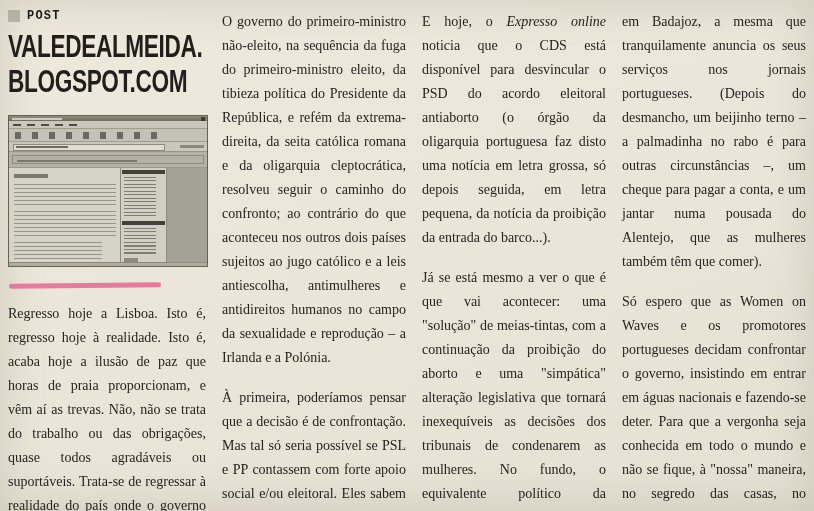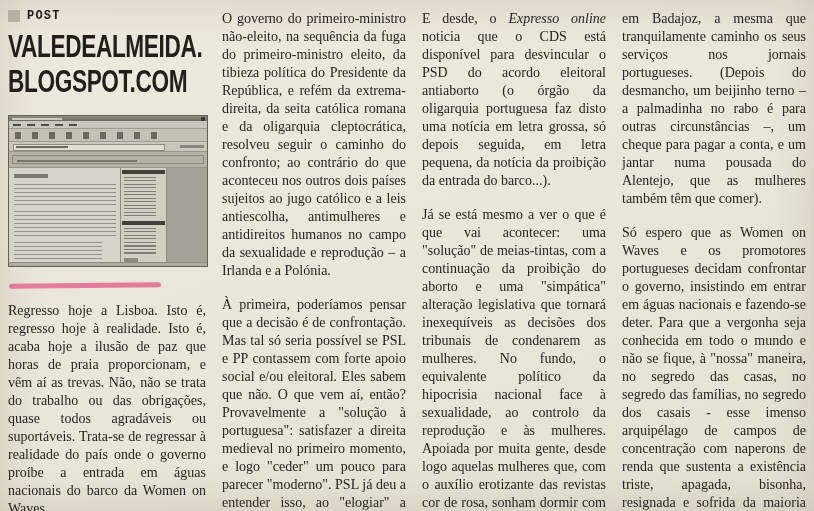--- a/index.html
+++ b/index.html
@@ -89,21 +89,21 @@
   .marker{
     width:152px;height:5px;margin:3px 0 14px 1px;
     background:#e4618c;opacity:.8;
     border-radius:3px;
     transform:rotate(-.6deg);
   }
 
   
   p.body{
     margin:0 0 16px 0;
-    font-size:14px;line-height:18px;
+    font-size:14px;line-height:24px;
     text-align:justify;
     hyphens:auto;
     color:#25241f;
   }
   p.body.fill-last{text-align-last:justify;}
   .col2 p.body:first-child, .col3 p.body:first-child, .col4 p.body:first-child{margin-top:1px;}
   em.paper-italic{}
   .byline{
     margin:2px 0 0 0;
     font-size:14.5px;font-weight:700;font-style:italic;
@@ -156,24 +156,24 @@
       <div class="marker"></div>
       <p class="body">Regresso hoje a Lisboa. Isto é, regresso hoje à realidade. Isto é, acaba hoje a ilusão de paz que horas de praia proporcionam, e vêm aí as trevas. Não, não se trata do trabalho ou das obrigações, quase todos agradáveis ou suportáveis. Trata-se de regressar à realidade do país onde o governo proíbe a entrada em águas nacionais do barco da Women on Waves.</p>
     </div>
 
     <div class="col col2">
       <p class="body">O governo do primeiro-ministro não-eleito, na sequência da fuga do primeiro-ministro eleito, da tibieza política do Presidente da República, e refém da extrema-direita, da seita católica romana e da oligarquia cleptocrática, resolveu seguir o caminho do confronto; ao contrário do que aconteceu nos outros dois países sujeitos ao jugo católico e a leis antiescolha, antimulheres e antidireitos humanos no campo da sexualidade e reprodução – a Irlanda e a Polónia.</p>
       <p class="body">À primeira, poderíamos pensar que a decisão é de confrontação. Mas tal só seria possível se PSL e PP contassem com forte apoio social e/ou eleitoral. Eles sabem que não. O que vem aí, então? Provavelmente a "solução à portuguesa": satisfazer a direita medieval no primeiro momento, e logo "ceder" um pouco para parecer "moderno". PSL já deu a entender isso, ao "elogiar" a absurda proposta de Freitas do Amaral.</p>
     </div>
 
     <div class="col col3">
-      <p class="body"><span>E desde, o </span><em class="paper-italic">Expresso online</em><span> noticia que o CDS está disponível para desvincular o PSD do acordo eleitoral antiaborto (o órgão da oligarquia portuguesa faz disto uma notícia em letra grossa, só depois seguida, em letra pequena, da notícia da proibição da entrada do barco...).</span></p>
+      <p class="body"><span>E hoje, o </span><em class="paper-italic">Expresso online</em><span> noticia que o CDS está disponível para desvincular o PSD do acordo eleitoral antiaborto (o órgão da oligarquia portuguesa faz disto uma notícia em letra grossa, só depois seguida, em letra pequena, da notícia da proibição da entrada do barco...).</span></p>
       <p class="body fill-last">Já se está mesmo a ver o que é que vai acontecer: uma "solução" de meias-tintas, com a continuação da proibição do aborto e uma "simpática" alteração legislativa que tornará inexequíveis as decisões dos tribunais de condenarem as mulheres. No fundo, o equivalente político da hipocrisia nacional face à sexualidade, ao controlo da reprodução e às mulheres. Apoiada por muita gente, desde logo aquelas mulheres que, com o auxílio erotizante das revistas cor de rosa, sonham dormir com um primeiro-ministro não-eleito, e, caso se torne necessário, serem por ele conduzidas a 200 à hora, A-6 fora, até à Clínica dos Arcos</p>
     </div>
 
     <div class="col col4">
-      <p class="body">em Badajoz, a mesma que tranquilamente caminho os seus serviços nos jornais portugueses. (Depois do desmancho, um beijinho terno – a palmadinha no rabo é para outras circunstâncias –, um cheque para pagar a conta, e um jantar numa pousada do Alentejo, que as mulheres também têm que comer).</p>
+      <p class="body">em Badajoz, a mesma que tranquilamente anuncia os seus serviços nos jornais portugueses. (Depois do desmancho, um beijinho terno – a palmadinha no rabo é para outras circunstâncias –, um cheque para pagar a conta, e um jantar numa pousada do Alentejo, que as mulheres também têm que comer).</p>
       <p class="body">Só espero que as Women on Waves e os promotores portugueses decidam confrontar o governo, insistindo em entrar em águas nacionais e fazendo-se deter. Para que a vergonha seja conhecida em todo o mundo e não se fique, à "nossa" maneira, no segredo das casas, no segredo das famílias, no segredo dos casais - esse imenso arquipélago de campos de concentração com naperons de renda que sustenta a existência triste, apagada, bisonha, resignada e sofrida da maioria das portuguesas.</p>
       <p class="byline">Miguel Vale de Almeida</p>
     </div>
 
   </div>
 </div>
 
 </body></html>

